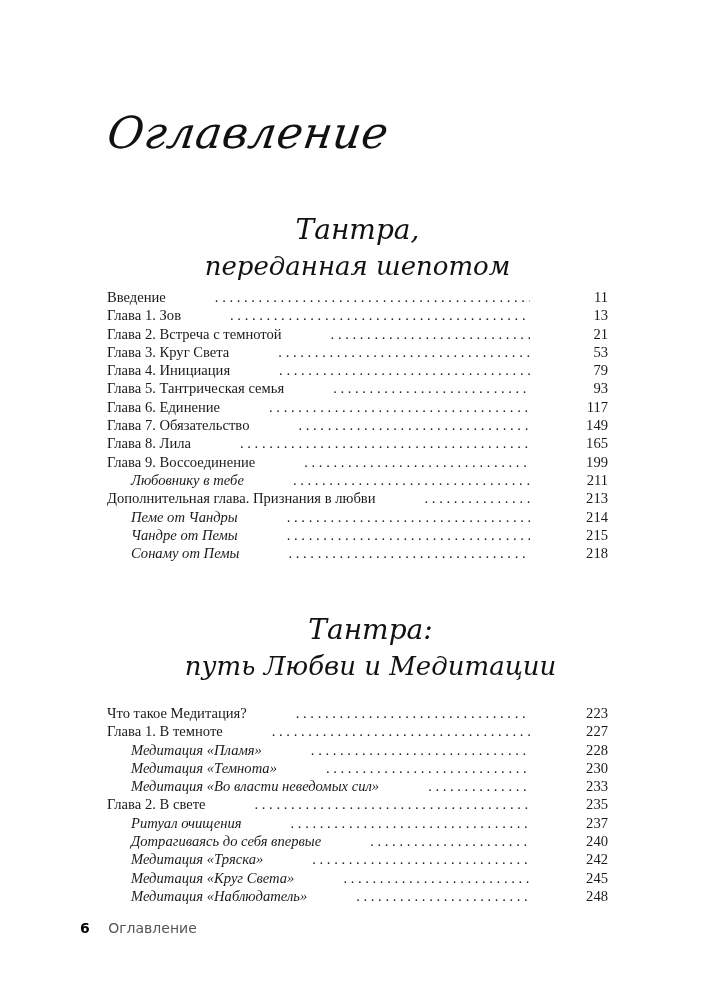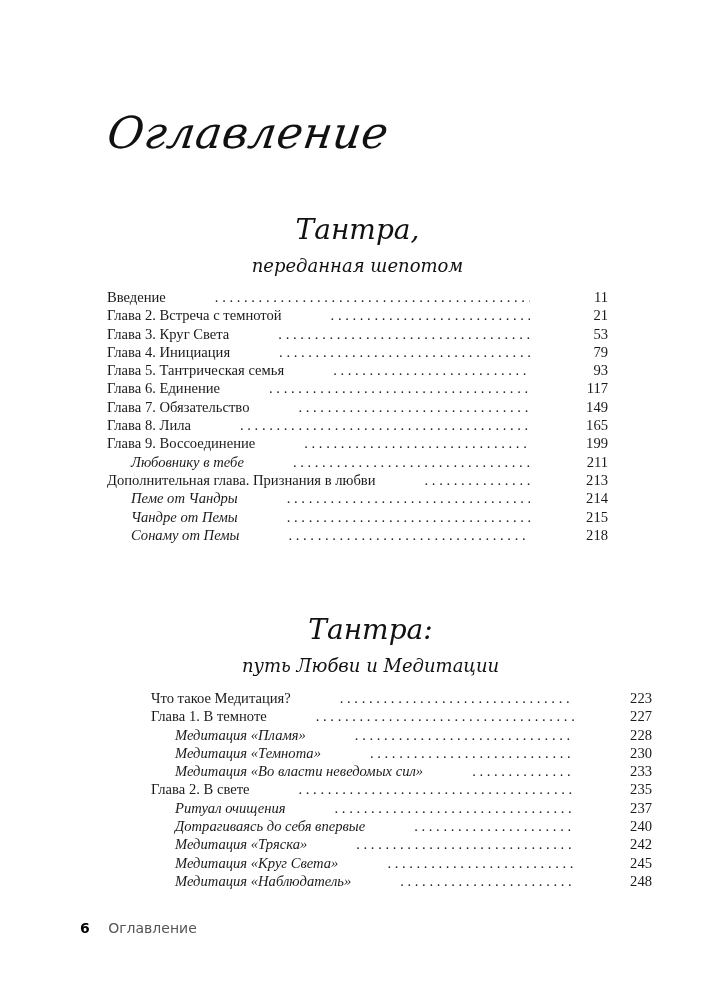--- a/index.html
+++ b/index.html
@@ -1,20 +1,20 @@
 <!DOCTYPE html>
 <html><head>
 <meta charset="utf-8">
 <style>
   html, body { margin: 0; padding: 0; background: #ffffff; }
   body { width: 715px; height: 1000px; position: relative; overflow: hidden; color: #1a1a1a; font-family: "Liberation Serif", "DejaVu Serif", serif; }
   .page-title { position: absolute; left: 108px; top: 78px; font-family: "DejaVu Serif", serif; font-style: italic; font-size: 44px; letter-spacing: 0.5px; color: #111; transform: skewX(-8deg); font-weight: normal; }
   .section-heading { position: absolute; left: 0; width: 715px; text-align: center; font-family: "DejaVu Serif", serif; font-style: italic; color: #111; line-height: 36px; }
   .section-heading .line1 { font-size: 28px; display: block; }
-  .section-heading .line2 { font-size: 18px; display: block; }
+  .section-heading .line2 { font-size: 26px; display: block; }
   .toc { position: absolute; left: 107px; width: 501px; font-size: 14.6px; }
   .toc-row { display: flex; align-items: flex-start; height: 18.3px; line-height: 18.3px; white-space: nowrap; gap: 46px; }
   .toc-row .label { flex: 0 0 auto; padding-right: 3px; }
   .toc-row.sub .label { font-style: italic; padding-left: 24px; }
   .toc-row .dots { flex: 1 1 auto; overflow: hidden; letter-spacing: 3.2px; color: #222; }
   .toc-row .dots::before { content: ". . . . . . . . . . . . . . . . . . . . . . . . . . . . . . . . . . . . . . . . . . . . . . . . . . . . . . . . . . . . . . . . . . . . . . . . . . . . . . . . . . . . . . . . . . . . . . . . . . . . . . . . . . . . . . . . . . . . . . . . . . . . ."; letter-spacing: 0; }
   .toc-row .page { flex: 0 0 auto; padding-left: 8px; min-width: 24px; text-align: right; }
   .footer { position: absolute; left: 80px; top: 920px; font-family: "DejaVu Sans", sans-serif; font-size: 14px; color: #555; }
   .footer .num { font-weight: bold; color: #000; margin-right: 14px; }
 </style>
@@ -26,20 +26,25 @@
 <div class="section-heading" style="top:212px;">
   <span class="line1">Тантра,</span>
   <span class="line2">переданная шепотом</span>
 </div>
 
 <div class="toc" id="toc-0" style="top:288px;">
     <div class="toc-row">
       <span class="label">Введение</span>
       <span class="dots"></span>
       <span class="page">11</span>
+    </div>
+    <div class="toc-row">
+      <span class="label">Глава 1. Зов</span>
+      <span class="dots"></span>
+      <span class="page">13</span>
     </div>
     <div class="toc-row">
       <span class="label">Глава 2. Встреча с темнотой</span>
       <span class="dots"></span>
       <span class="page">21</span>
     </div>
     <div class="toc-row">
       <span class="label">Глава 3. Круг Света</span>
       <span class="dots"></span>
       <span class="page">53</span>
@@ -99,21 +104,21 @@
       <span class="dots"></span>
       <span class="page">218</span>
     </div>
   </div>
 
 <div class="section-heading" style="top:612px;padding-left:13px;">
   <span class="line1">Тантра:</span>
   <span class="line2">путь Любви и Медитации</span>
 </div>
 
-<div class="toc" id="toc-1" style="top:689px;margin-left:44px;">
+<div class="toc" id="toc-1" style="top:704px;">
     <div class="toc-row">
       <span class="label">Что такое Медитация?</span>
       <span class="dots"></span>
       <span class="page">223</span>
     </div>
     <div class="toc-row">
       <span class="label">Глава 1. В темноте</span>
       <span class="dots"></span>
       <span class="page">227</span>
     </div>

